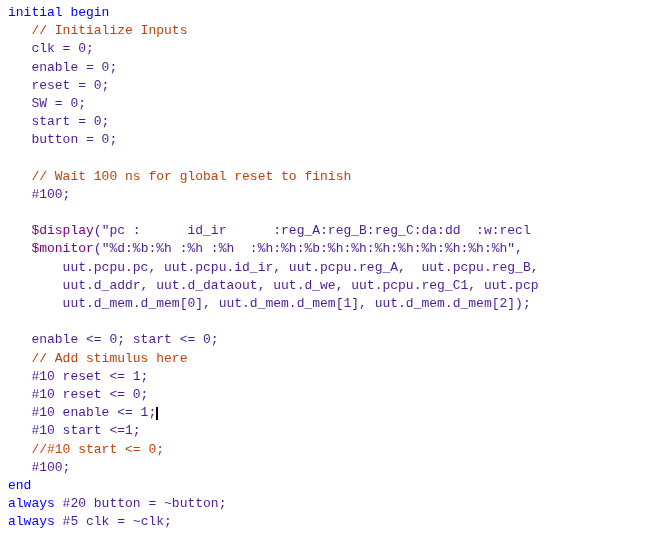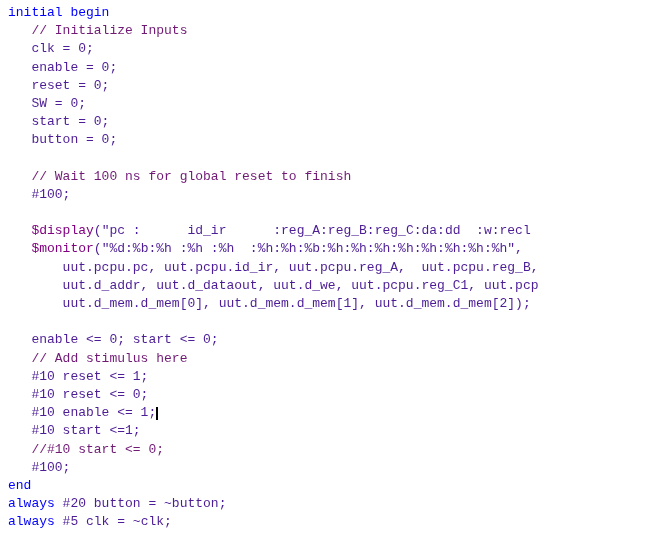--- a/index.html
+++ b/index.html
@@ -23,21 +23,21 @@
       padding: 4px 8px;
       overflow: hidden;
       font-family: Liberation Mono, monospace;
     }
 
     .code-block {
       white-space: pre;
     }
 
     .kw { color: #0000ff; }         
-    .comment { color: #701a75; }    
+    .comment { color: #c2410c; }    
     .system { color: #800080; text-align: center; }     
     .text-normal { color: #4c1d95; }
     .cursor {
       display: inline-block;
       width: 2px;
       background-color: #000000;
       height: 13px;
       vertical-align: text-bottom;
     }
   </style>

